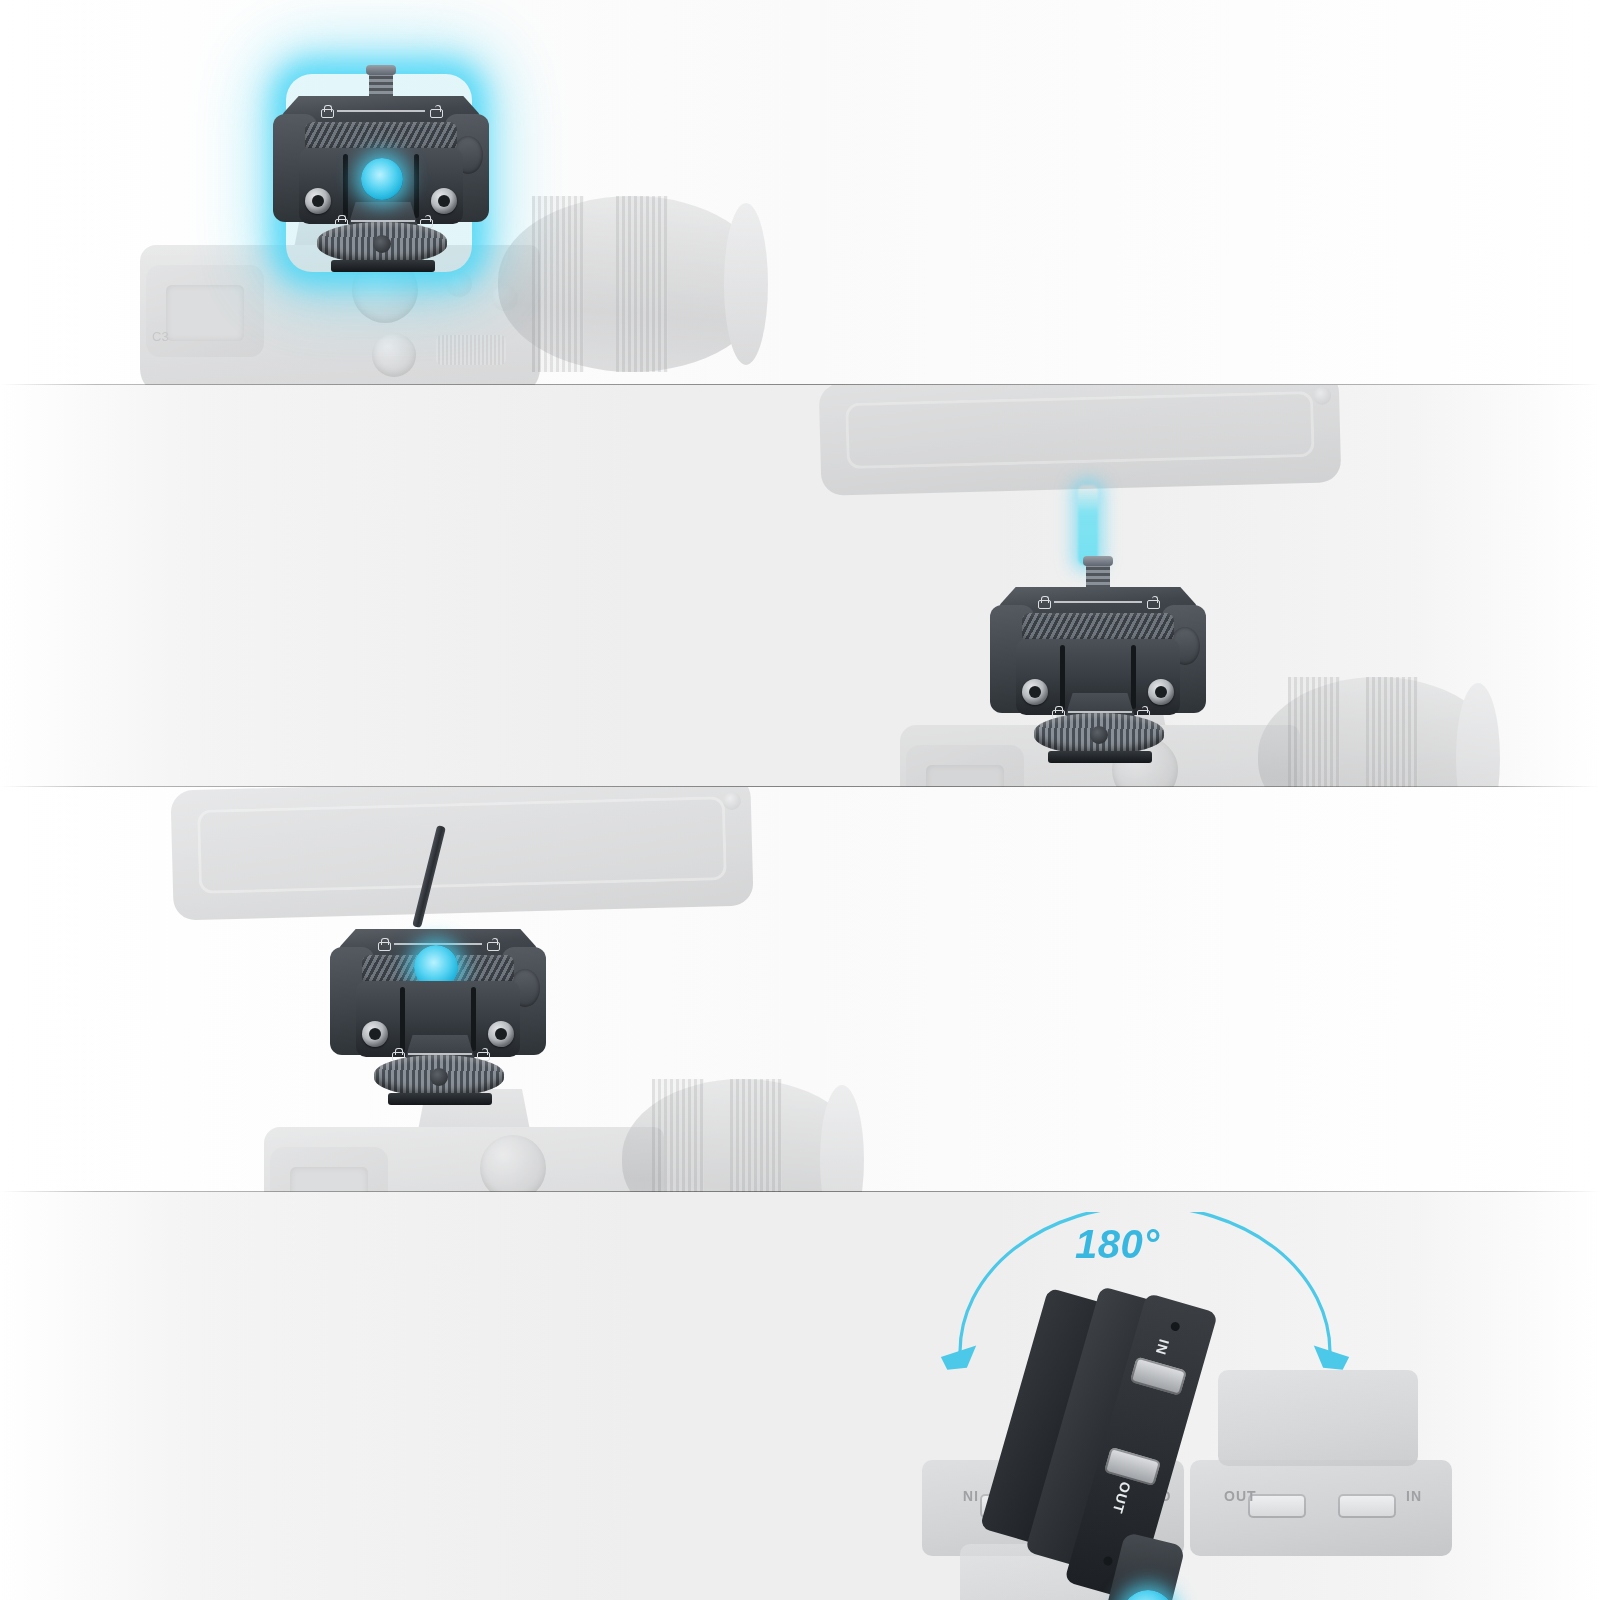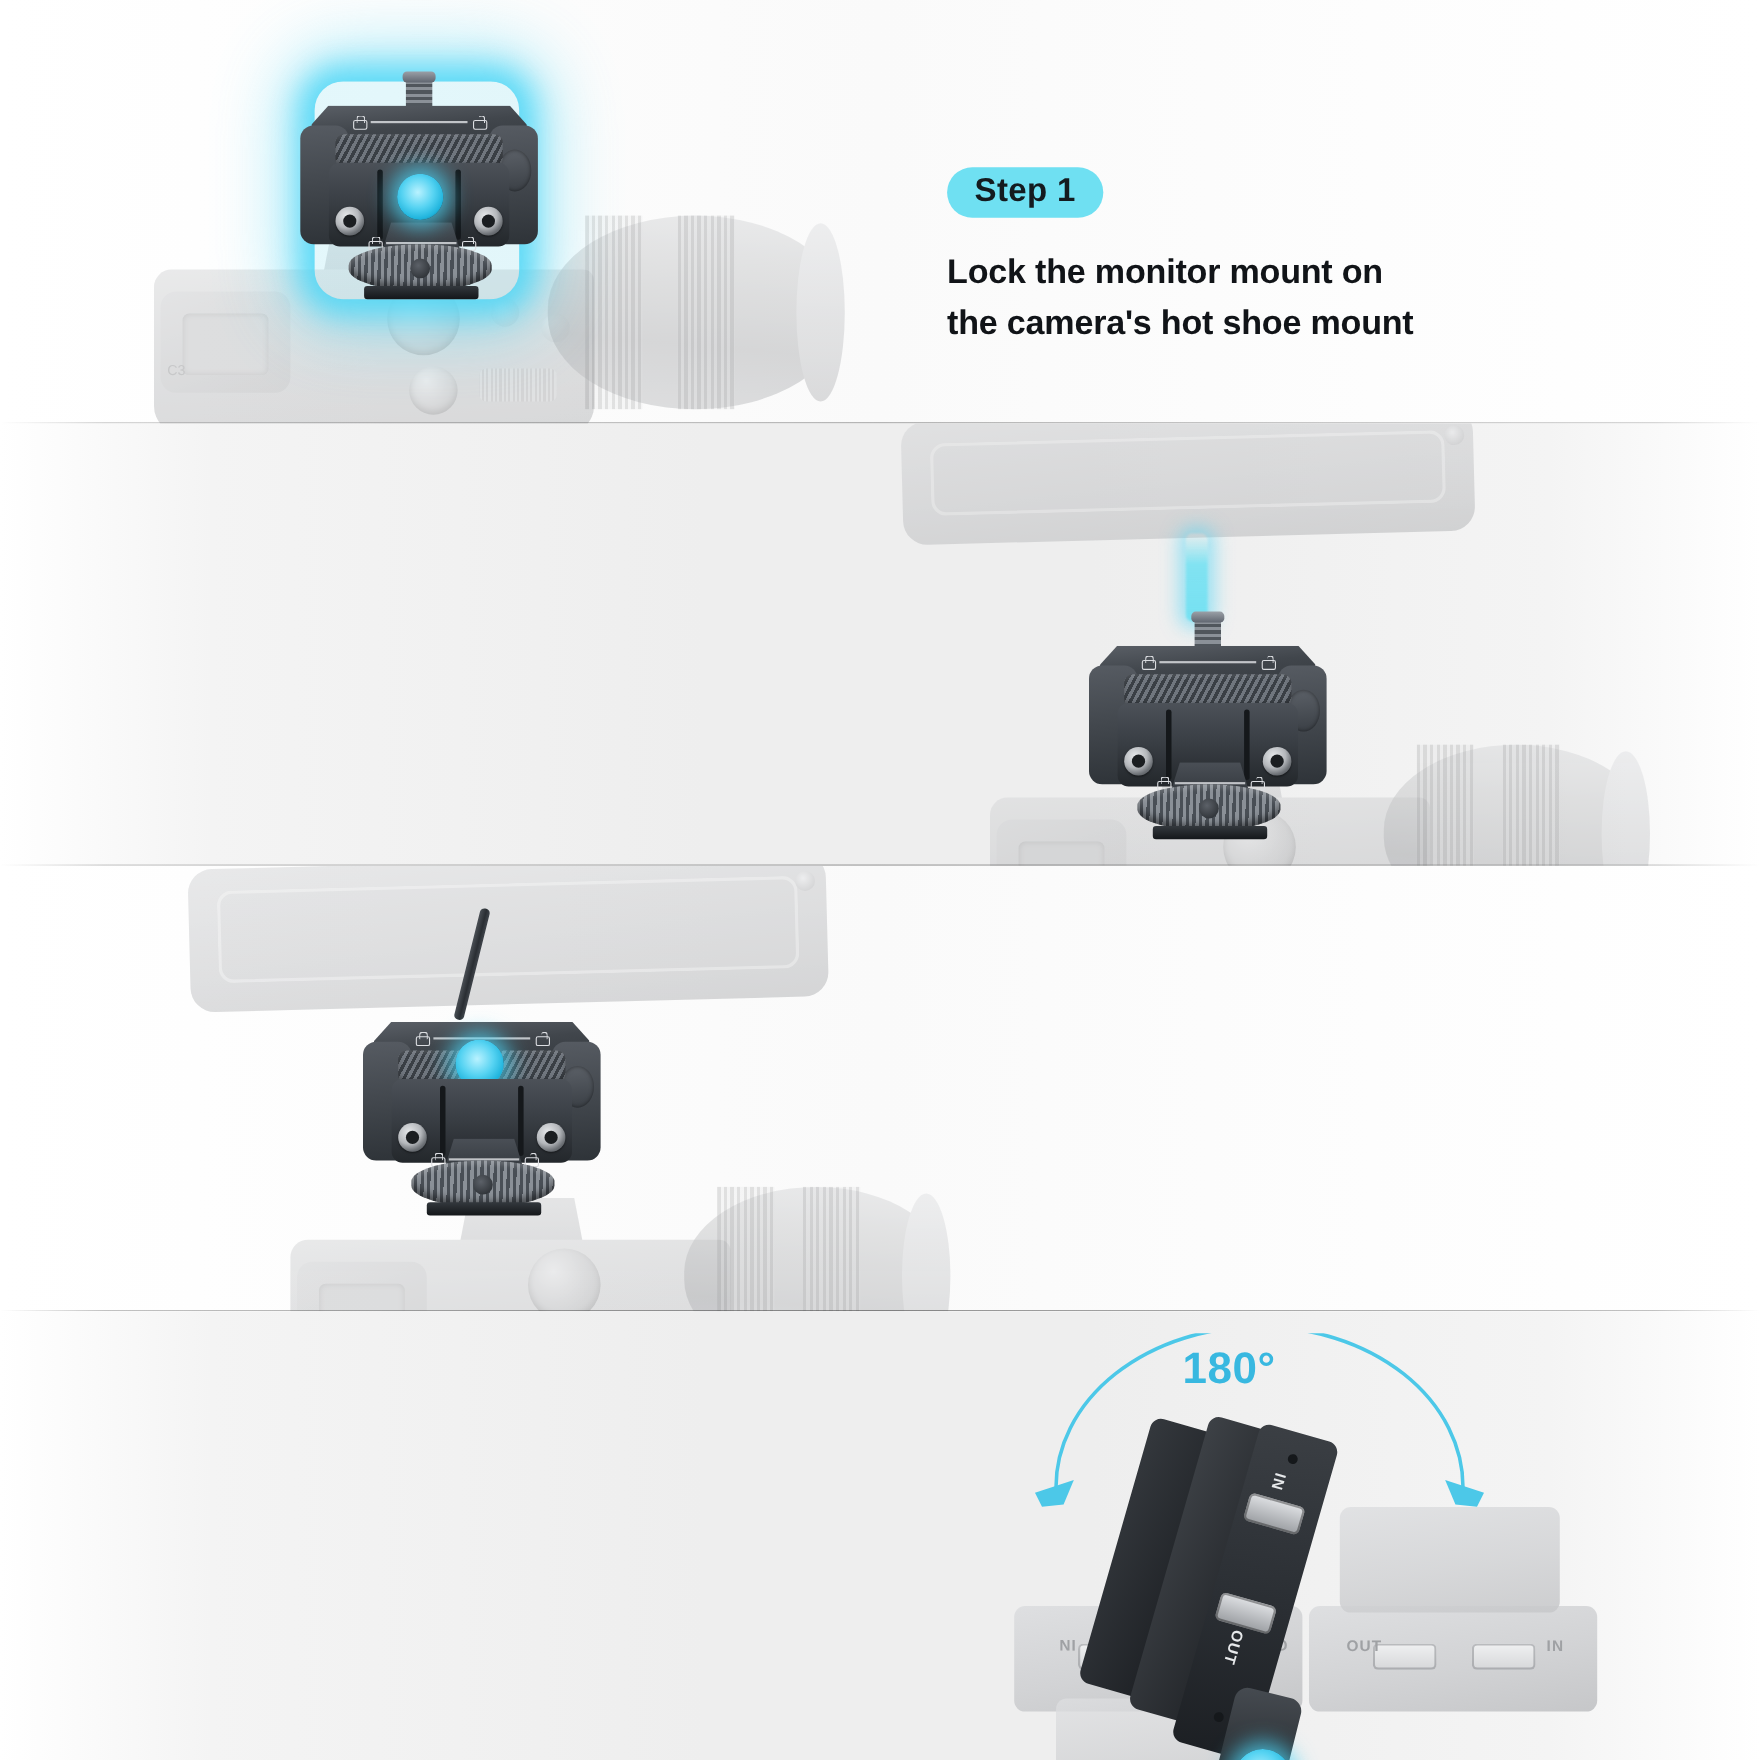--- a/index.html
+++ b/index.html
@@ -240,21 +240,21 @@
   }
 
   
   .wrench {
     position:absolute;
     background:linear-gradient(90deg,#4a4f55,#2a2e33 60%,#40454b);
     border-radius:4px;
   }
 
   
-  .arcwrap { position:absolute; }
+  .arcwrap { position:absolute;font-style:italic; }
   .arclabel {
     position:absolute;
     color:#38b8e0;
     font-size:40px;
     font-weight:bold;
     letter-spacing:.5px;
   }
 
   
   .minimon { position:absolute; }
@@ -329,25 +329,20 @@
         <div class="ln"></div>
         <div class="lockico open"></div>
       </div>
       <div class="screwhole" style="left:22px; top:126px;"></div>
       <div class="screwhole" style="right:22px; top:126px;"></div>
       <div class="glow-dot" style="left:78px; top:96px; width:42px; height:42px;"></div>
       <div class="thumbwheel"></div>
       <div class="shoefoot"></div>
     </div>
 
-    <div class="textblock" id="txt1">
-      <div class="badge">Step 1</div>
-      <div class="desc">Lock the monitor mount on
-the camera's hot shoe mount</div>
-    </div>
 
     <div class="divider" style="top:384px;"></div>
   </div>
 
   <div class="panel" id="panel2">
     <div class="panel-bg bg-grey"></div>
 
     <div class="monitor ghost art" style="left:820px; top:-8px; width:520px; height:112px; transform:rotate(-1.5deg);">
       <div class="shell"></div>
       <div class="screen"></div>

